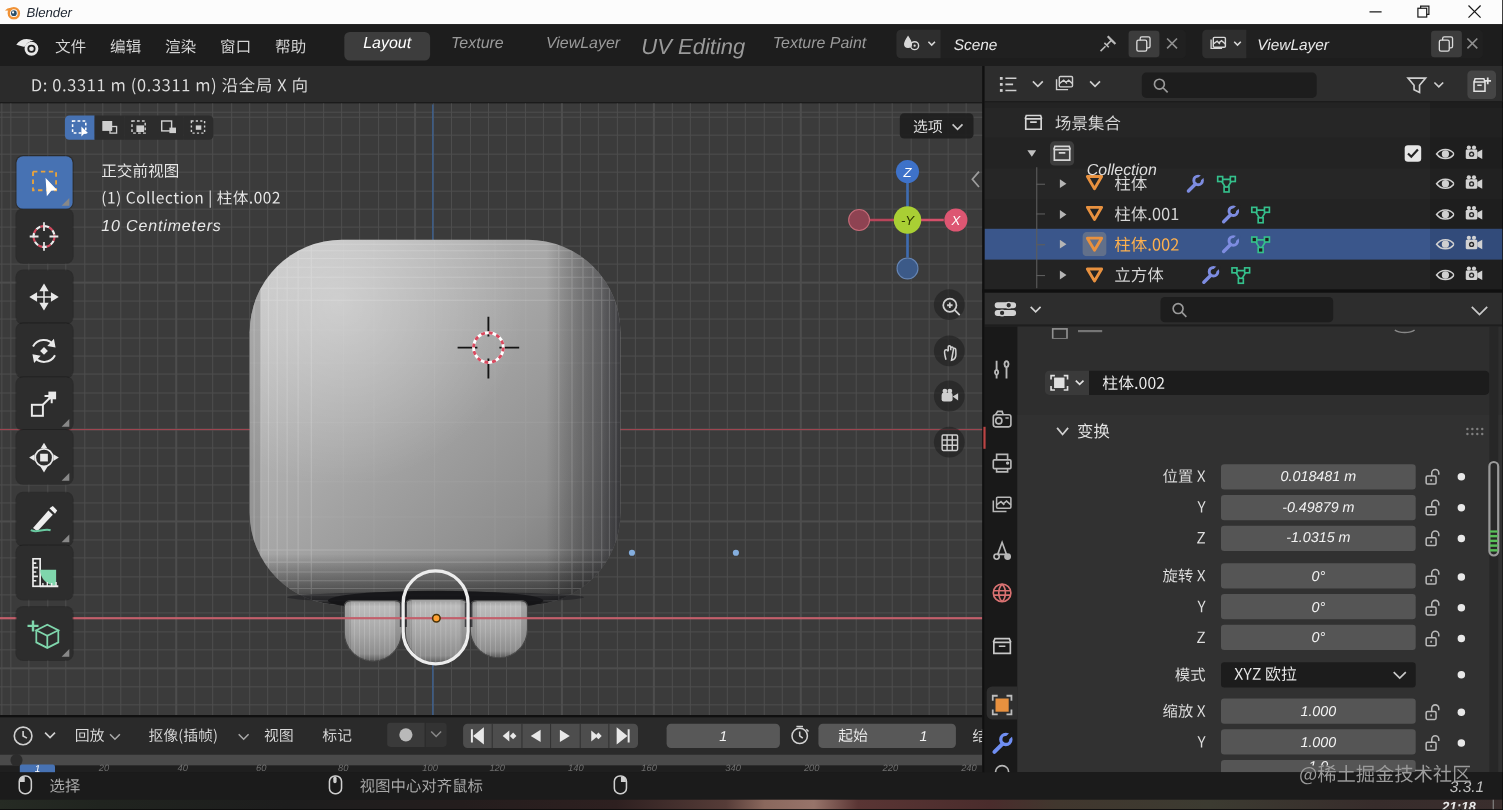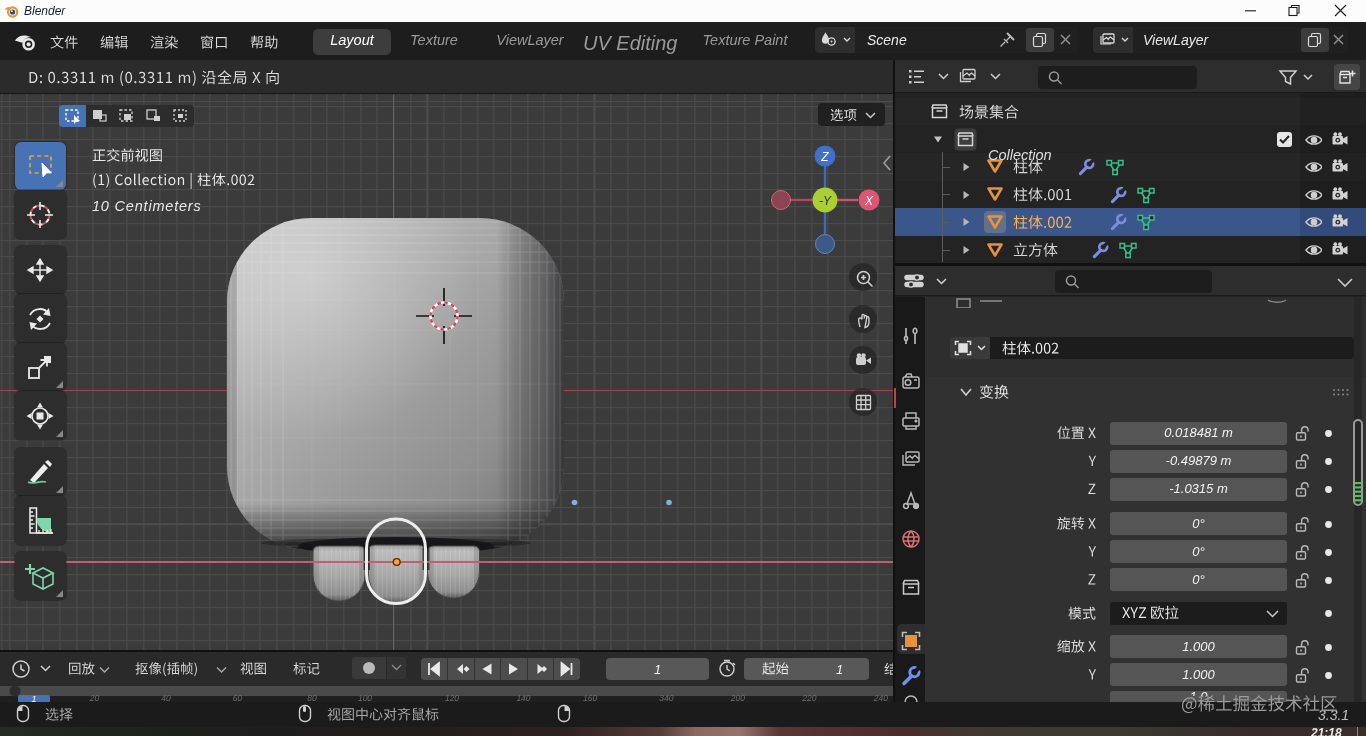--- a/index.html
+++ b/index.html
@@ -934,21 +934,21 @@
       <use href="#g73" transform="translate(0.0 14.0) scale(0.01350 -0.01350)" fill="#d8d8d8"></use>
       <use href="#g74" transform="translate(13.5 14.0) scale(0.01350 -0.01350)" fill="#d8d8d8"></use>
     </svg>
     <svg style="position:absolute;left:6px;top:685px;z-index:8;" width="20" height="12" viewBox="0 0 20 12">
       <circle cx="9" cy="6" r="5.5" fill="#2c2c2c"></circle>
     </svg>
     <div style="position:absolute;left:82.606px;width:24px;top:694.3px;font-size:8.5px;color:#6e6e6e;line-height:1;text-align:center;white-space:pre;z-index:8;">20</div>
     <div style="position:absolute;left:154.086px;width:24px;top:694.3px;font-size:8.5px;color:#6e6e6e;line-height:1;text-align:center;white-space:pre;z-index:8;">40</div>
     <div style="position:absolute;left:225.566px;width:24px;top:694.3px;font-size:8.5px;color:#6e6e6e;line-height:1;text-align:center;white-space:pre;z-index:8;">60</div>
     <div style="position:absolute;left:300px;width:24px;top:694.3px;font-size:8.5px;color:#6e6e6e;line-height:1;text-align:center;white-space:pre;z-index:8;">80</div>
-    <div style="position:absolute;left:353px;width:24px;top:694.3px;font-size:8.5px;color:#6e6e6e;line-height:1;text-align:center;white-space:pre;z-index:8;">100</div>
+    <div style="position:absolute;left:379px;width:24px;top:694.3px;font-size:8.5px;color:#6e6e6e;line-height:1;text-align:center;white-space:pre;z-index:8;">100</div>
     <div style="position:absolute;left:440.006px;width:24px;top:694.3px;font-size:8.5px;color:#6e6e6e;line-height:1;text-align:center;white-space:pre;z-index:8;">120</div>
     <div style="position:absolute;left:511.486px;width:24px;top:694.3px;font-size:8.5px;color:#6e6e6e;line-height:1;text-align:center;white-space:pre;z-index:8;">140</div>
     <div style="position:absolute;left:582.966px;width:24px;top:694.3px;font-size:8.5px;color:#6e6e6e;line-height:1;white-space:pre;z-index:8;">160</div>
     <div style="position:absolute;left:654.446px;width:24px;top:694.3px;font-size:8.5px;color:#6e6e6e;line-height:1;text-align:center;white-space:pre;z-index:8;">340</div>
     <div style="position:absolute;left:725.926px;width:24px;top:694.3px;font-size:8.5px;color:#6e6e6e;line-height:1;text-align:center;white-space:pre;z-index:8;">200</div>
     <div style="position:absolute;left:797.406px;width:24px;top:694.3px;font-size:8.5px;color:#6e6e6e;line-height:1;text-align:center;white-space:pre;z-index:8;">220</div>
     <div style="position:absolute;left:868.886px;width:24px;top:694.3px;font-size:8.5px;color:#6e6e6e;line-height:1;text-align:center;white-space:pre;z-index:8;">240</div>
     <div style="position:absolute;left:18px;top:695px;width:32px;height:8px;background:#4772b3;border-radius:2px 2px 0 0;z-index:9;"></div>
     <div style="position:absolute;left:18px;width:32px;top:694.9px;font-size:9px;color:#ffffff;line-height:1;text-align:center;white-space:pre;z-index:10;">1</div>
     <svg style="position:absolute;left:15px;top:703px;z-index:40;" width="16" height="21" viewBox="0 0 16 21">

